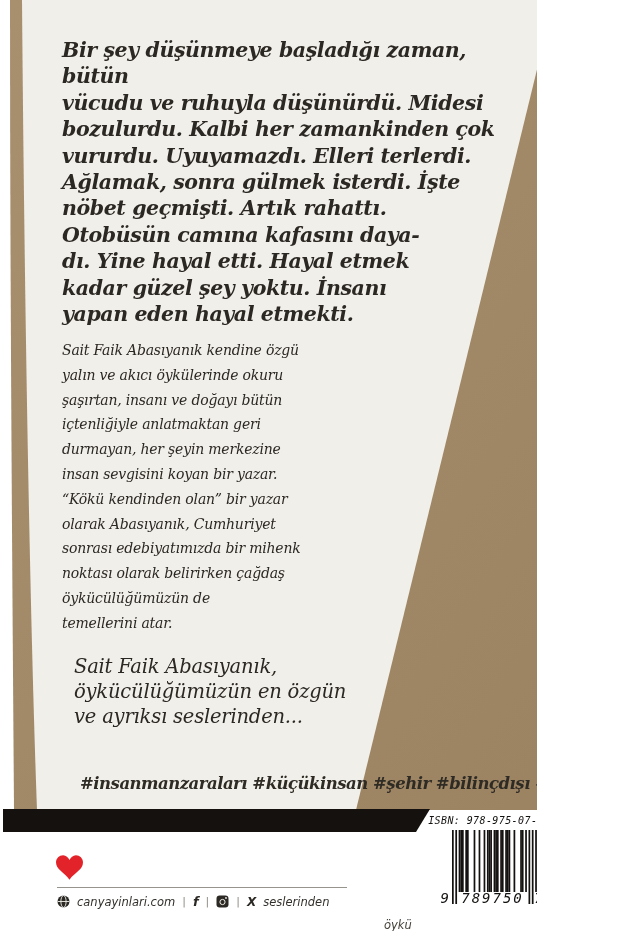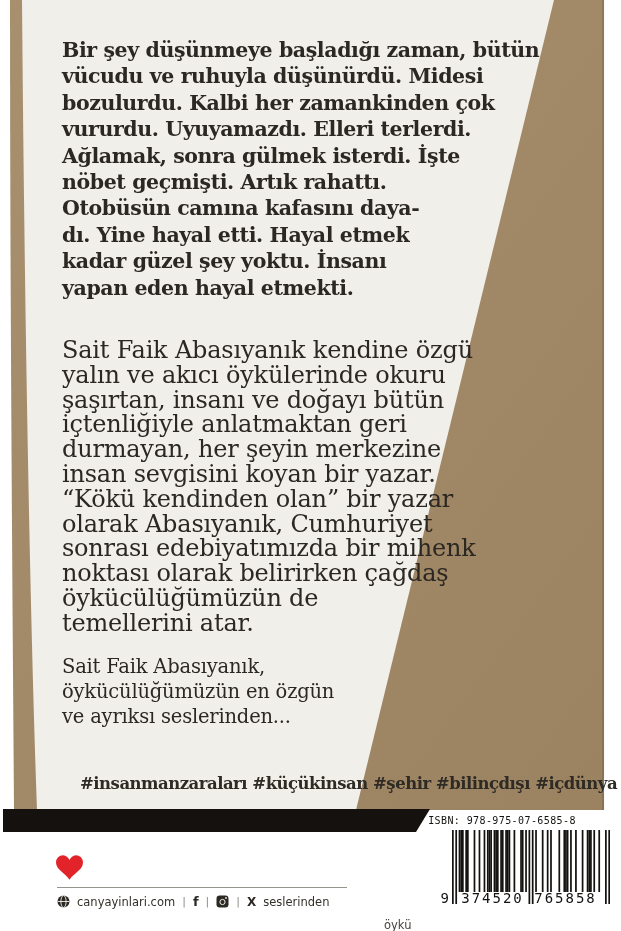--- a/index.html
+++ b/index.html
@@ -1,48 +1,50 @@
 <!DOCTYPE html>
 <html><head>
 <meta charset="utf-8">
 <style>
   html,body{margin:0;padding:0;background:#ffffff;}
   .page{
     position:relative;
-    width:621px;height:931px;
+    width:537px;height:931px;
     background:#ffffff;
     overflow:hidden;
     font-family:"DejaVu Serif", serif;
+    font-style:italic;
   }
   .bg-svg{position:absolute;left:0;top:0;width:621px;height:931px;display:block;}
 
   .textblock{
     position:absolute;
     left:62px;
     white-space:pre-line;
     color:var(--ink,#2b2722);
   }
   .excerpt{
     top:37px;
     font-size:20.5px;
     line-height:26.4px;
     font-weight:bold;
     letter-spacing:-0.4px;
   }
   .bio{
     top:338px;
-    font-size:24px;
+    font-size:14px;
     line-height:24.8px;
     letter-spacing:-0.2px;
   }
   .closing{
     top:655px;
     font-size:19.5px;
     line-height:24.8px;
     letter-spacing:-0.2px;
+    margin-left:12px;
   }
   .hashtags{
     position:absolute;
     left:80px;top:774px;
     font-size:16.5px;
     font-weight:bold;
     letter-spacing:-0.5px;
     color:#2e2a24;
     white-space:nowrap;
   }
@@ -218,16 +220,16 @@
       <rect x="129.73" y="0" width="1.72" height="62" fill="#141210"></rect>
       <rect x="134.72" y="0" width="1.72" height="62" fill="#141210"></rect>
       <rect x="136.38" y="0" width="1.72" height="62" fill="#141210"></rect>
       <rect x="138.04" y="0" width="1.72" height="62" fill="#141210"></rect>
       <rect x="141.37" y="0" width="1.72" height="62" fill="#141210"></rect>
       <rect x="146.36" y="0" width="1.72" height="62" fill="#141210"></rect>
       <rect x="153.01" y="0" width="1.72" height="74" fill="#141210"></rect>
       <rect x="156.34" y="0" width="1.72" height="74" fill="#141210"></rect>
     </svg>
   <span class="bc-digit bc-d0">9</span>
-  <span class="bc-digit bc-d1">374520</span>
+  <span class="bc-digit bc-d1">789750</span>
   <span class="bc-digit bc-d2">765858</span>
 
 </div>
 
 </body></html>

